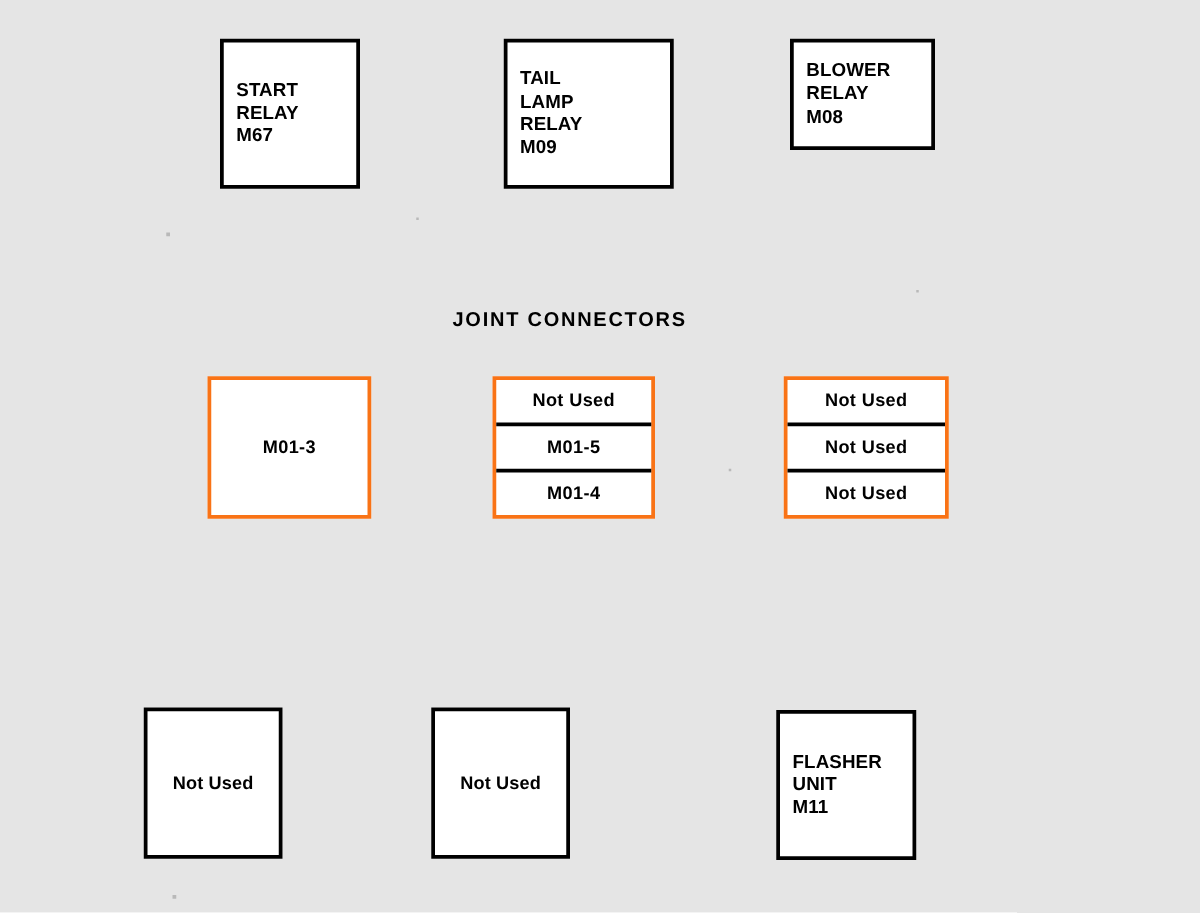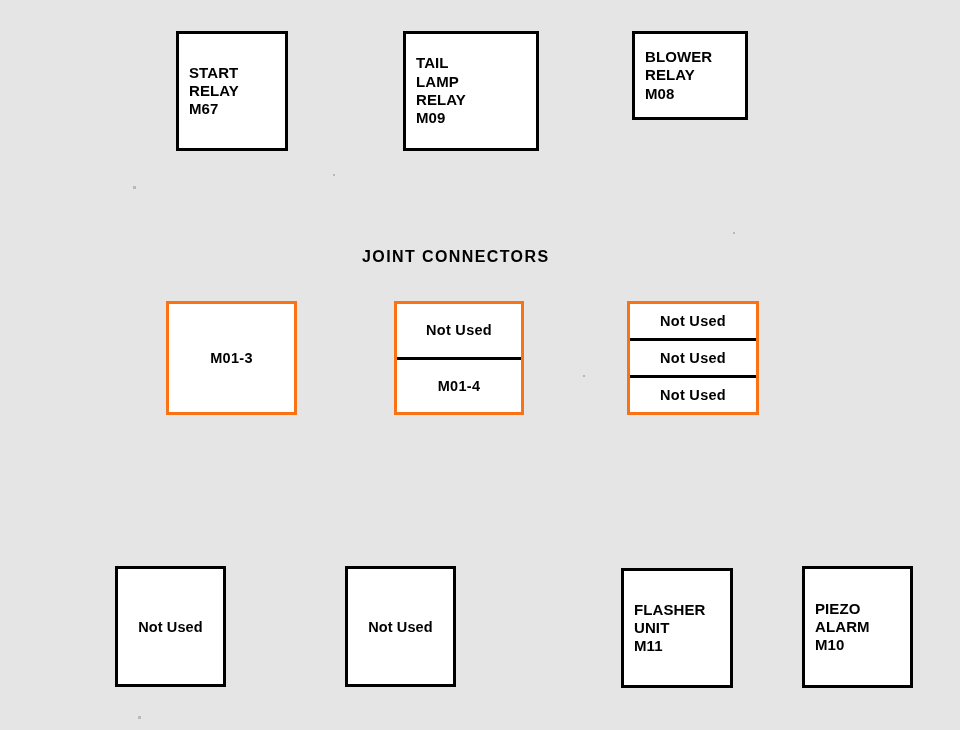--- a/index.html
+++ b/index.html
@@ -127,20 +127,23 @@
     <div class="connector-cell">
       <span class="connector-cell-label">M01-3</span>
     </div>
   </div>
 
   <div class="connector-stack" style="left:394px; top:301px; width:130px; height:114px;">
     <div class="connector-cell">
       <span class="connector-cell-label">Not Used</span>
     </div>
     <div class="connector-cell">
+      <span class="connector-cell-label">M01-5</span>
+    </div>
+    <div class="connector-cell">
       <span class="connector-cell-label">M01-4</span>
     </div>
   </div>
 
   <div class="connector-stack" style="left:627px; top:301px; width:132px; height:114px;">
     <div class="connector-cell">
       <span class="connector-cell-label">Not Used</span>
     </div>
     <div class="connector-cell">
       <span class="connector-cell-label">Not Used</span>
@@ -157,25 +160,20 @@
   <div class="box empty-box" style="left:345px; top:566px; width:111px; height:121px;">
     <span class="empty-label">Not Used</span>
   </div>
 
   <div class="box component-box" style="left:573px; top:568px; width:112px; height:120px;margin-left:48px;">
     <div class="component-label">FLASHER
 UNIT
 M11</div>
   </div>
 
-  <div class="box component-box" style="left:802px; top:566px; width:111px; height:122px;">
-    <div class="component-label">PIEZO
-ALARM
-M10</div>
-  </div>
 
   <div class="speck" style="left:133px; top:186px; width:3px; height:3px;"></div>
   <div class="speck" style="left:333px; top:174px; width:2px; height:2px;"></div>
   <div class="speck" style="left:583px; top:375px; width:2px; height:2px;"></div>
   <div class="speck" style="left:138px; top:716px; width:3px; height:3px;"></div>
   <div class="speck" style="left:733px; top:232px; width:2px; height:2px;"></div>
 
 </div>
 
 </body></html>

